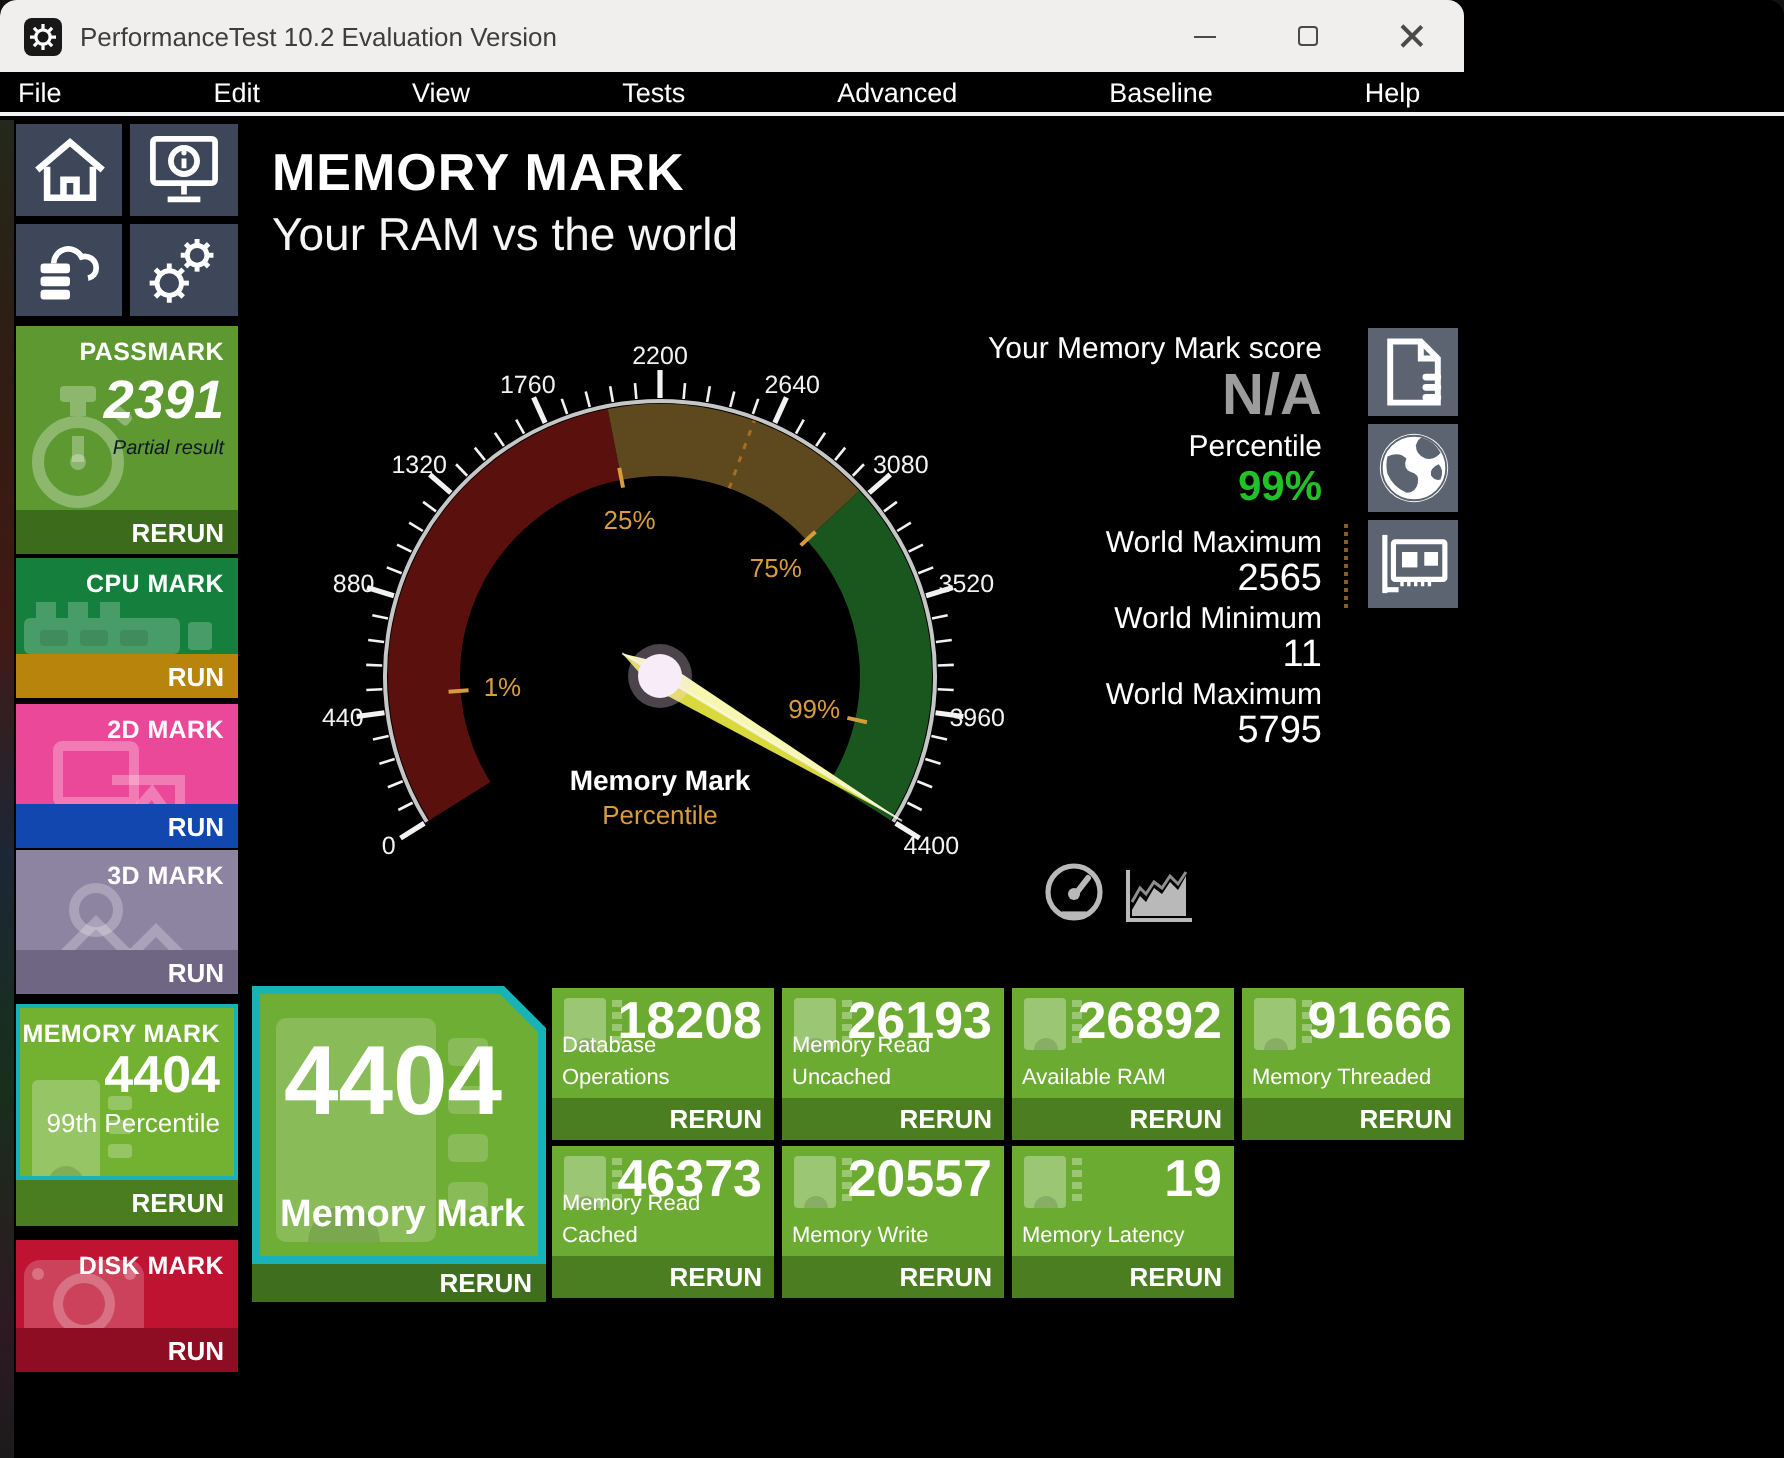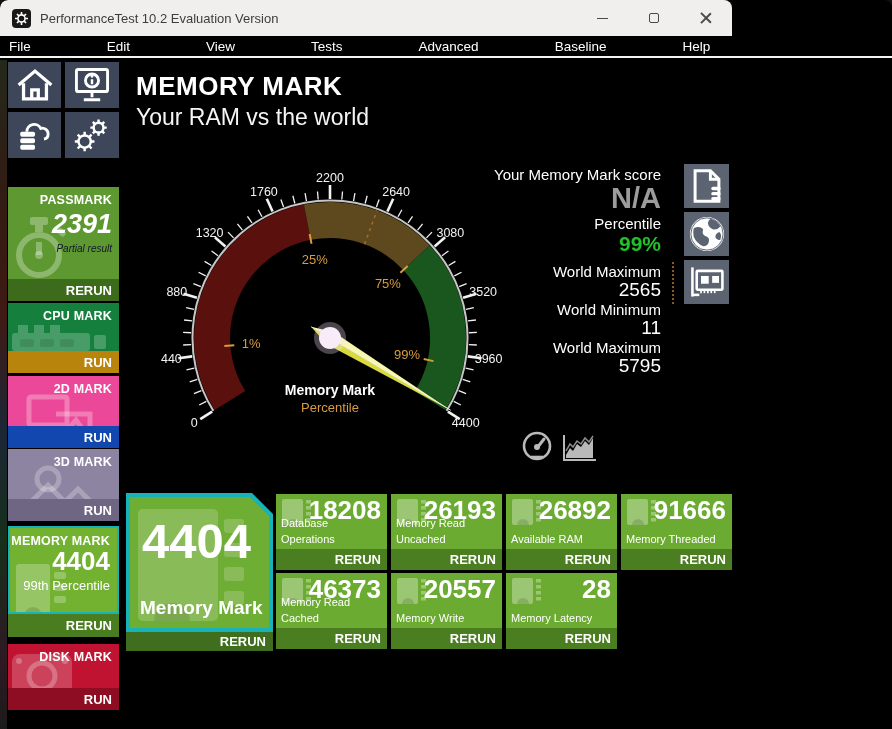--- a/index.html
+++ b/index.html
@@ -27,21 +27,21 @@
   
   .sliver { position:absolute; left:0; top:60px; width:7px; height:669px;
     background:linear-gradient(180deg,#2c3322 0%,#3c2418 18%,#512019 38%,#233043 55%,#1d3b22 72%,#3a1f2c 90%,#222 100%); opacity:.8; }
 
   
   .quick-grid { position:absolute; left:8px; top:62px; width:111px; display:grid; grid-template-columns:53px 54px; grid-auto-rows:46px; gap:4px; }
   .qbtn { background:#3d4759; display:flex; align-items:center; justify-content:center; }
 
   
   .stile { position:absolute; left:8px; width:111px; cursor:default; }
-  .stile-body { position:relative; overflow:hidden;margin-top:24px; }
+  .stile-body { position:relative; overflow:hidden; }
   .stile-label { position:absolute; top:6px; right:7px; font-size:12.5px; font-weight:bold; color:#fff; letter-spacing:.2px; }
   .stile-bar { height:22px; display:flex; align-items:center; justify-content:flex-end; padding-right:7px; font-size:13px; font-weight:bold; color:#fff; }
   .stile-icon { position:absolute; opacity:1; }
   .pm-val { position:absolute; top:22px; right:7px; font-size:27px; font-weight:bold; font-style:italic; color:#fff; }
   .pm-sub { position:absolute; top:56px; right:7px; font-size:10px; font-style:italic; color:#0f172a; }
   .mm-val { position:absolute; top:18px; right:7px; font-size:26px; font-weight:bold; color:#fff; }
   .mm-sub { position:absolute; top:50px; right:7px; font-size:13px; color:#fff; }
 
   #tile-passmark { top:163px; } #tile-passmark .stile-body { height:92px; background:#5d9830; } #tile-passmark .stile-bar { background:#3d6b1c; }
   #tile-cpu { top:279px; } #tile-cpu .stile-body { height:48px; background:#15803d; } #tile-cpu .stile-bar { background:#b9840c; }
@@ -587,20 +587,20 @@
         <svg class="chip-sm" width="36" height="30" viewBox="0 0 36 30">
             <rect x="2" y="2" width="21" height="26" rx="2" fill="rgba(255,255,255,.32)"></rect>
             <g fill="rgba(255,255,255,.32)">
               <rect x="26" y="3" width="5" height="3.5"></rect>
               <rect x="26" y="9" width="5" height="3.5"></rect>
               <rect x="26" y="15" width="5" height="3.5"></rect>
               <rect x="26" y="21" width="5" height="3.5"></rect>
             </g>
             <path d="M7 28 a6 6 0 0 1 12 0 z" fill="rgba(0,0,0,.12)"></path>
           </svg>
-        <div class="rtile-val">28</div>
+        <div class="rtile-val">19</div>
         <div class="rtile-label">Memory Latency</div>
       </div>
       <div class="rtile-bar">RERUN</div>
     </div>
   </div>
 
 </div>
 
 </body></html>

